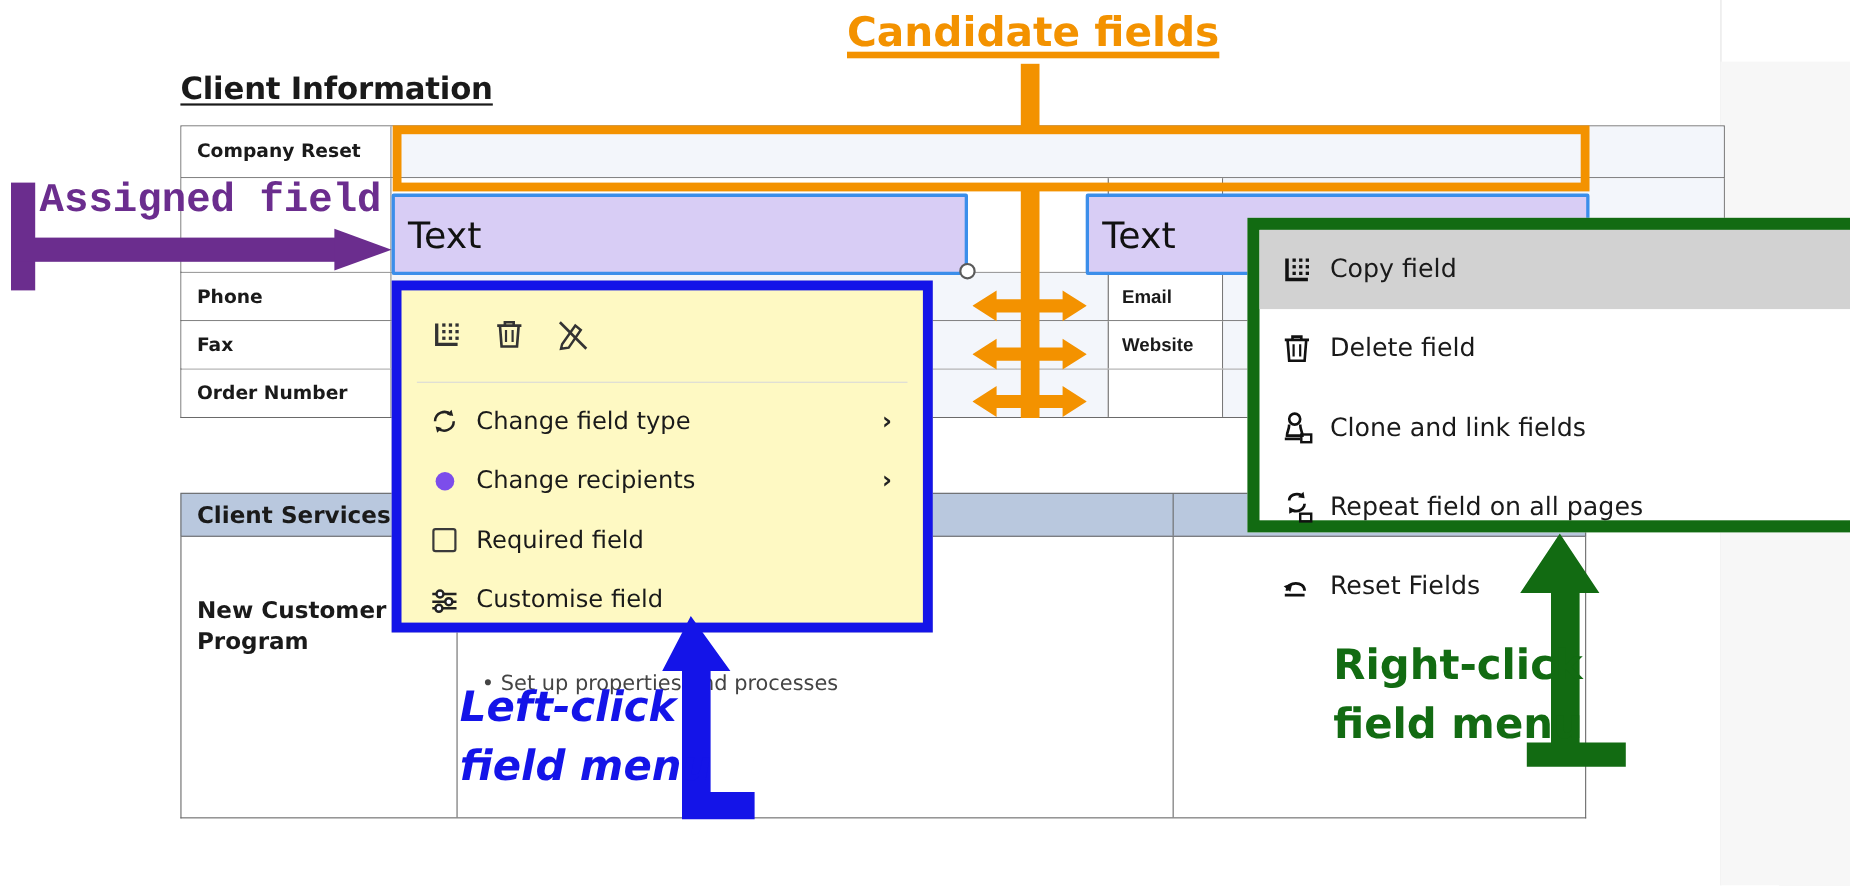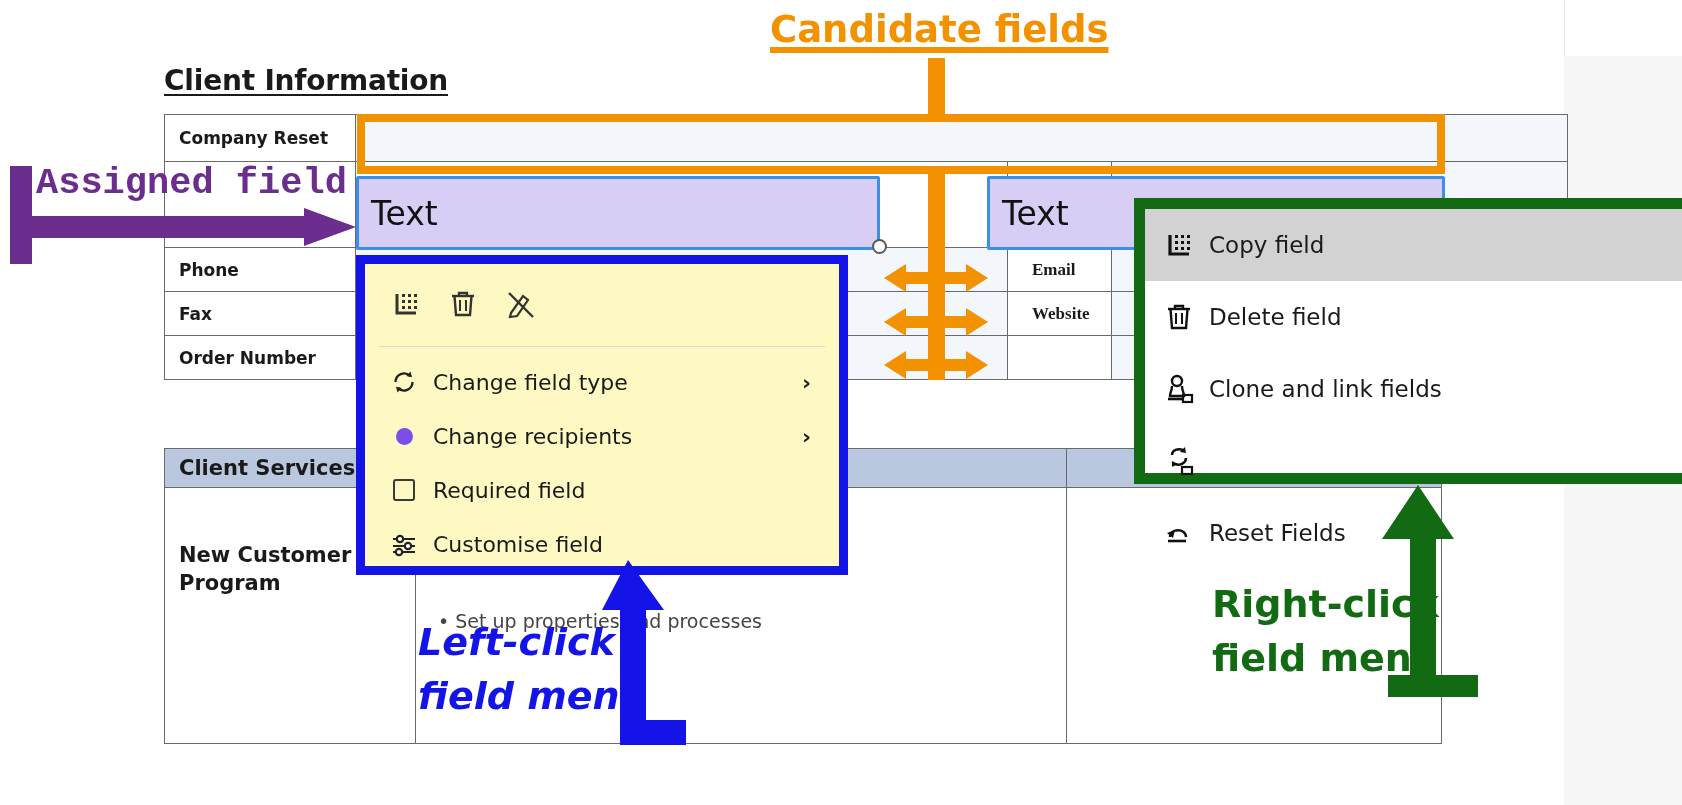--- a/index.html
+++ b/index.html
@@ -45,23 +45,23 @@
     font-weight:bold; font-size:17px; color:#1a1a1a;
     padding:8px 0 8px 14px; display:flex; align-items:center;
     border-right:1px solid #6a6a6a; background:#ffffff;
   }
   .val { flex:1; background:#f3f6fb; }
   .val.white { background:#ffffff; }
   .cellsplit { display:flex; flex:1; }
   .midlbl {
     width:105px; min-width:105px; background:#ffffff;
     border-left:1px solid #6a6a6a; border-right:1px solid #6a6a6a;
-    font-family:Liberation Serif, serif;
+    font-family:Liberation Sans, sans-serif;
     font-weight:bold; font-size:17px; color:#1a1a1a;
-    display:flex; align-items:center; padding-left:24px;
+    display:flex; align-items:center; padding-left:12px;
   }
   .val2 { width:455px; min-width:455px; background:#f3f6fb; }
 
   
   .tbl2 { position:absolute; left:164px; top:448px; width:1278px; }
   .t2head { display:flex; background:#b9c8de; border:1px solid #6a6a6a; }
   .t2h {
     font-family:"DejaVu Sans", sans-serif;
     font-weight:bold; font-size:21px; color:#1a1a1a;
     padding:7px 0 7px 14px;
@@ -436,20 +436,21 @@
     <div class="rc-item">
       <span class="ic">
         <svg width="30" height="32" viewBox="0 0 30 32">
           <path d="M8 10 C8 5 14 3 19 5" stroke="#111" stroke-width="2.5" fill="none"></path>
           <polygon points="21,2 22,8 16,7" fill="#111"></polygon>
           <path d="M22 13 C22 18 16 21 11 19" stroke="#111" stroke-width="2.5" fill="none"></path>
           <polygon points="8,22 8,16 14,19" fill="#111"></polygon>
           <rect x="18" y="22" width="10" height="7" stroke="#111" stroke-width="2.2" fill="none"></rect>
         </svg>
       </span>
+      <span class="tx">Repeat field on all pages</span>
     </div>
 
     <div class="rc-item">
       <span class="ic">
         <svg width="30" height="32" viewBox="0 0 30 32">
           <path d="M6 20 C6 11 22 11 22 20" stroke="#111" stroke-width="2.5" fill="none"></path>
           <polygon points="3,16 11,13 9,21" fill="#111"></polygon>
           <path d="M4 24 H22" stroke="#111" stroke-width="2.6"></path>
         </svg>
       </span>

